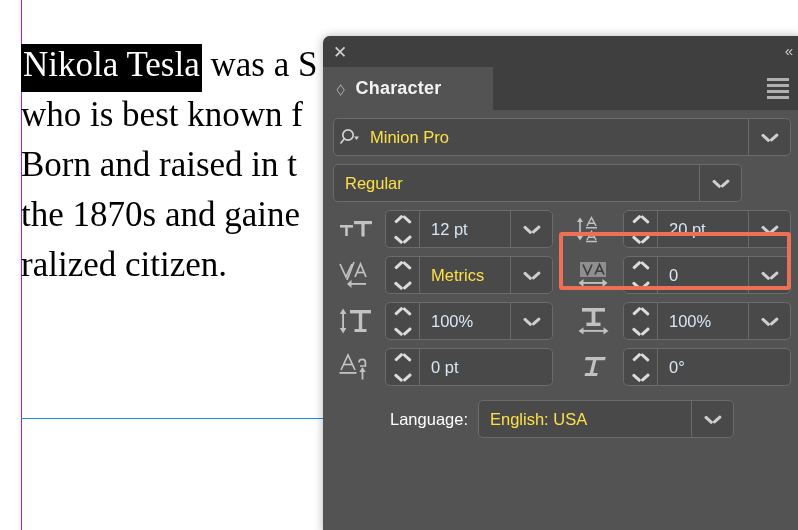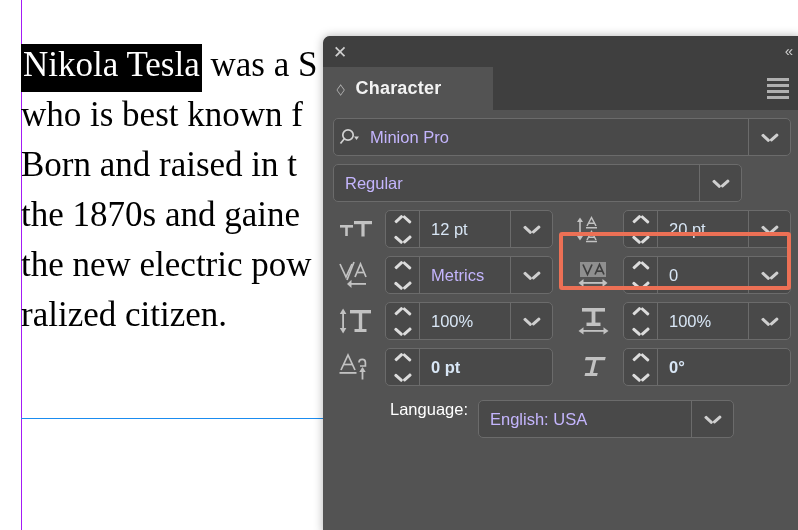--- a/index.html
+++ b/index.html
@@ -118,21 +118,21 @@
     background: #494949;
     border: 1px solid #6b6b6b;
     border-radius: 5px;
     display: flex; align-items: stretch;
     overflow: hidden;
   }
   .combo .val {
     flex: 1;
     display: flex; align-items: center;
     padding-left: 11px;
-    color: #c4b5fd; font-size: 16.5px;
+    color: #fde047; font-size: 16.5px;
     white-space: nowrap;
   }
   .combo .val.num { color: #d8e6f5; }
   .combo .chev {
     width: 42px;
     border-left: 1px solid #6b6b6b;
     display: flex; align-items: center; justify-content: center;
     cursor: pointer;
   }
   .chev-glyph {
@@ -172,54 +172,53 @@
   .caret-dn::before { left: 0; top: 3px; transform: rotate(42deg); transform-origin: left center; }
   .caret-dn::after  { right: 0; top: 3px; transform: rotate(-42deg); transform-origin: right center; }
 
   .prop-icon {
     width: 46px; flex: none;
     display: flex; align-items: center; justify-content: center;
     color: #c2c2c2;
   }
 
   .half { width: 198px; text-align: center; }
-  .halfwide { width: 206px; font-weight: bold; }
+  .halfwide { width: 206px; }
 
   
   .highlight-box {
     position: absolute;
     left: 236px; top: 196px;
     width: 232px; height: 58px;
     border: 4px solid #ec7055;
     border-radius: 3px;
     pointer-events: none;
   }
 
   
   .lang-row {
-    display: flex; align-items: flex-start; justify-content: center;
+    display: flex; align-items: center; justify-content: center;
     gap: 10px; margin-top: 14px;
   }
   .lang-label { color: #ffffff; font-size: 16.5px; }
   .lang-combo { width: 256px; }
 </style>
 </head>
 <body>
 
 <div id="root">
 
   <div class="doc-canvas">
     <div class="margin-guide-v"></div>
     <div class="baseline-guide-h"></div>
     <div class="doc-text">
       <div class="doc-line"><span class="sel-run">Nikola Tesla</span><span> was a S</span></div>
       <div class="doc-line"><span>who is best known f</span></div>
       <div class="doc-line"><span>Born and raised in t</span></div>
       <div class="doc-line"><span>the 1870s and gaine</span></div>
-      <div class="doc-line"><span>the new electric pow</span></div>
       <div class="doc-line"><span>ralized citizen.</span></div>
     </div>
   </div>
 
   <div class="panel-shadow"></div>
   <div class="panel">
 
     <div class="panel-titlebar">
       <div class="close-icon">✕</div>
       <div class="collapse-icon">«</div>

